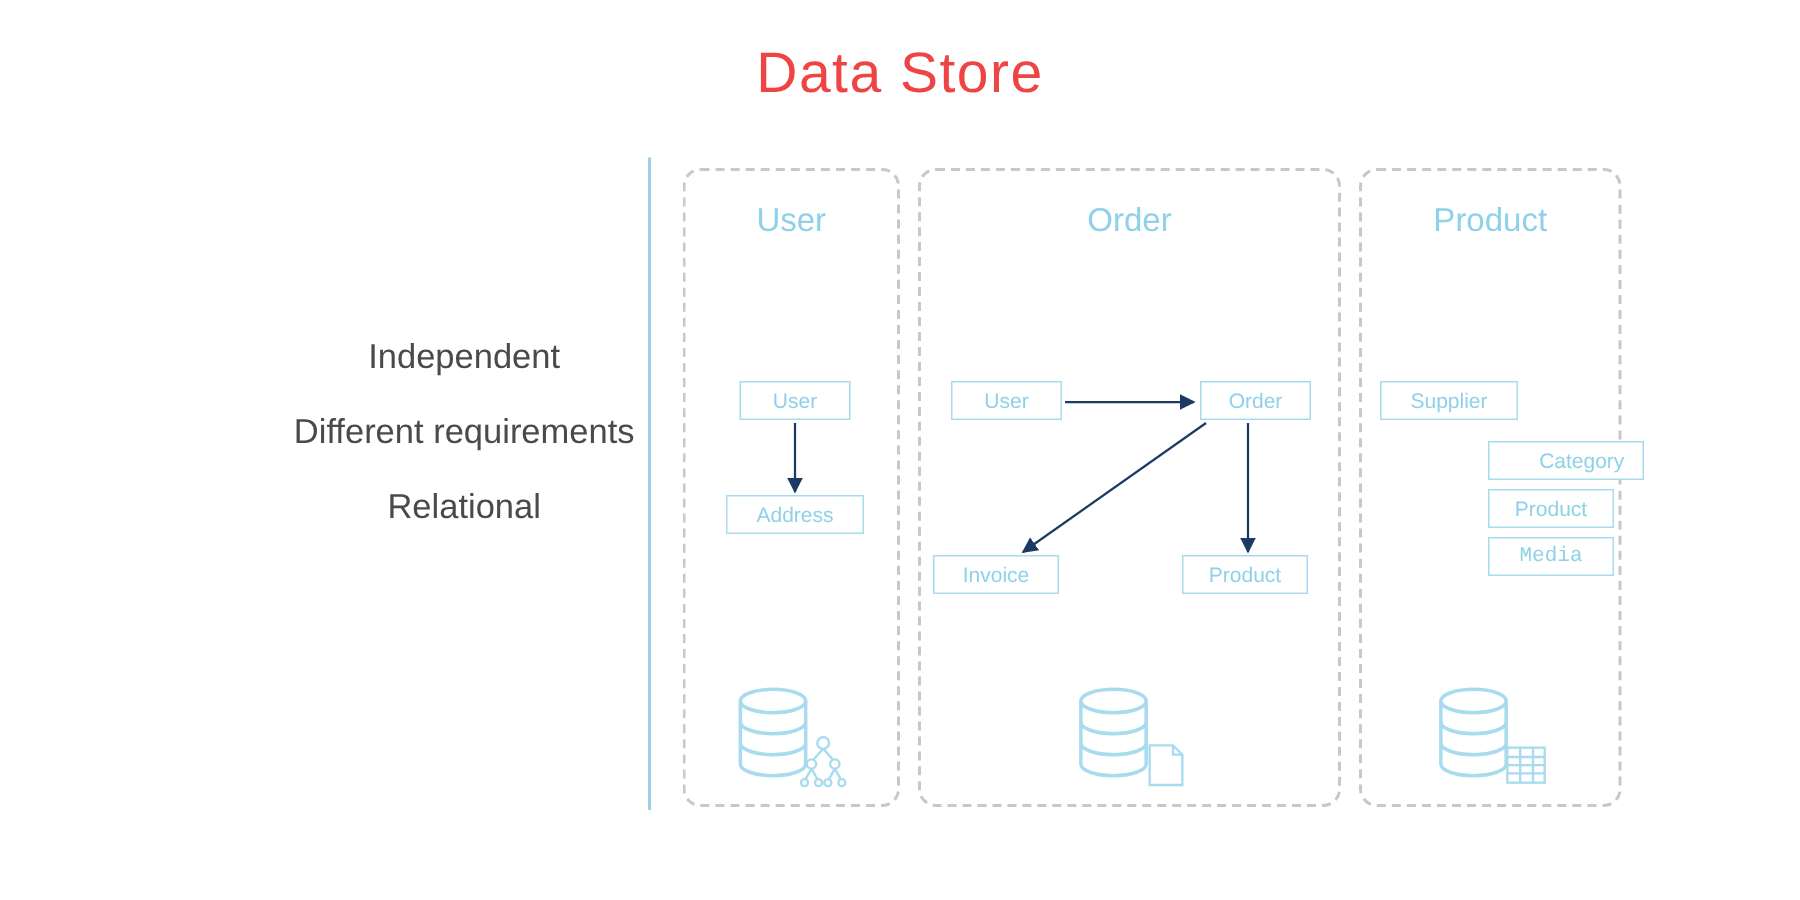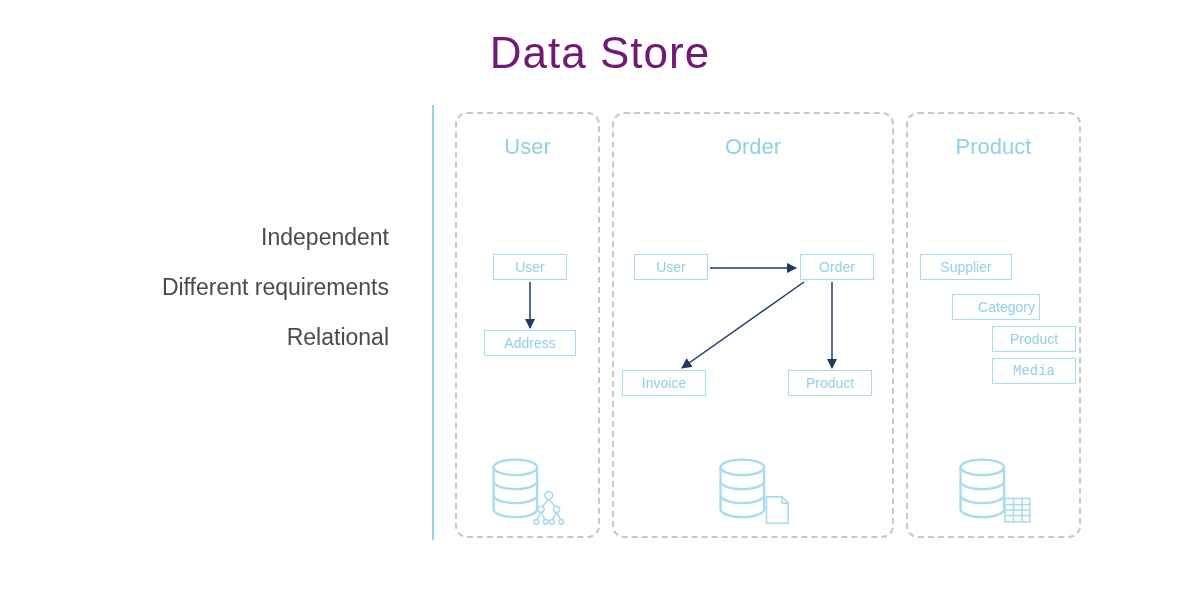--- a/index.html
+++ b/index.html
@@ -9,38 +9,38 @@
     background: #ffffff;
     font-family: "Segoe UI", Arial, sans-serif;
     position: relative;
     overflow: hidden;
   }
   .title {
     position: absolute;
     top: 28px;
     left: 0; right: 0;
     text-align: center;
-    font-size: 44px;
+    font-size: 38px;
     font-weight: 300;
-    color: #701a75;
+    color: #ef4444;
     letter-spacing: 1px;
   }
   .divider {
     position: absolute;
     left: 432px;
     top: 105px;
     bottom: 60px;
     width: 0;
     border-left: 2px solid #99d2e6;
   }
   .attributes {
     position: absolute;
-    right: 811px;
+    right: 777px;
     top: 212px;
-    text-align: right;
+    text-align: center;
   }
   .attributes div {
     color: #4a4a4a;
     font-size: 23px;
     line-height: 50px;
     font-weight: 400;
   }
   .panel {
     position: absolute;
     top: 112px;
@@ -70,21 +70,21 @@
   
   .u-user    { left: 493px; top: 254px; width: 74px; }
   .u-address { left: 484px; top: 330px; width: 92px; text-align: center; }
   
   .o-user    { left: 634px; top: 254px; width: 74px; }
   .o-order   { left: 800px; top: 254px; width: 74px; }
   .o-invoice { left: 622px; top: 370px; width: 84px; }
   .o-product { left: 788px; top: 370px; width: 84px; }
   
   .p-supplier { left: 920px;  top: 254px; width: 92px; }
-  .p-category { left: 952px;  top: 294px; width: 88px; padding-left: 21px; }
+  .p-category { left: 992px;  top: 294px; width: 104px; padding-left: 21px; }
   .p-product  { left: 992px;  top: 326px; width: 84px; }
   .p-media    { left: 992px;  top: 358px; width: 84px; font-family: Liberation Mono, monospace; }
   
   svg.arrows {
     position: absolute;
     left: 0; top: 0;
     width: 1200px; height: 600px;
     pointer-events: none;
   }
   

